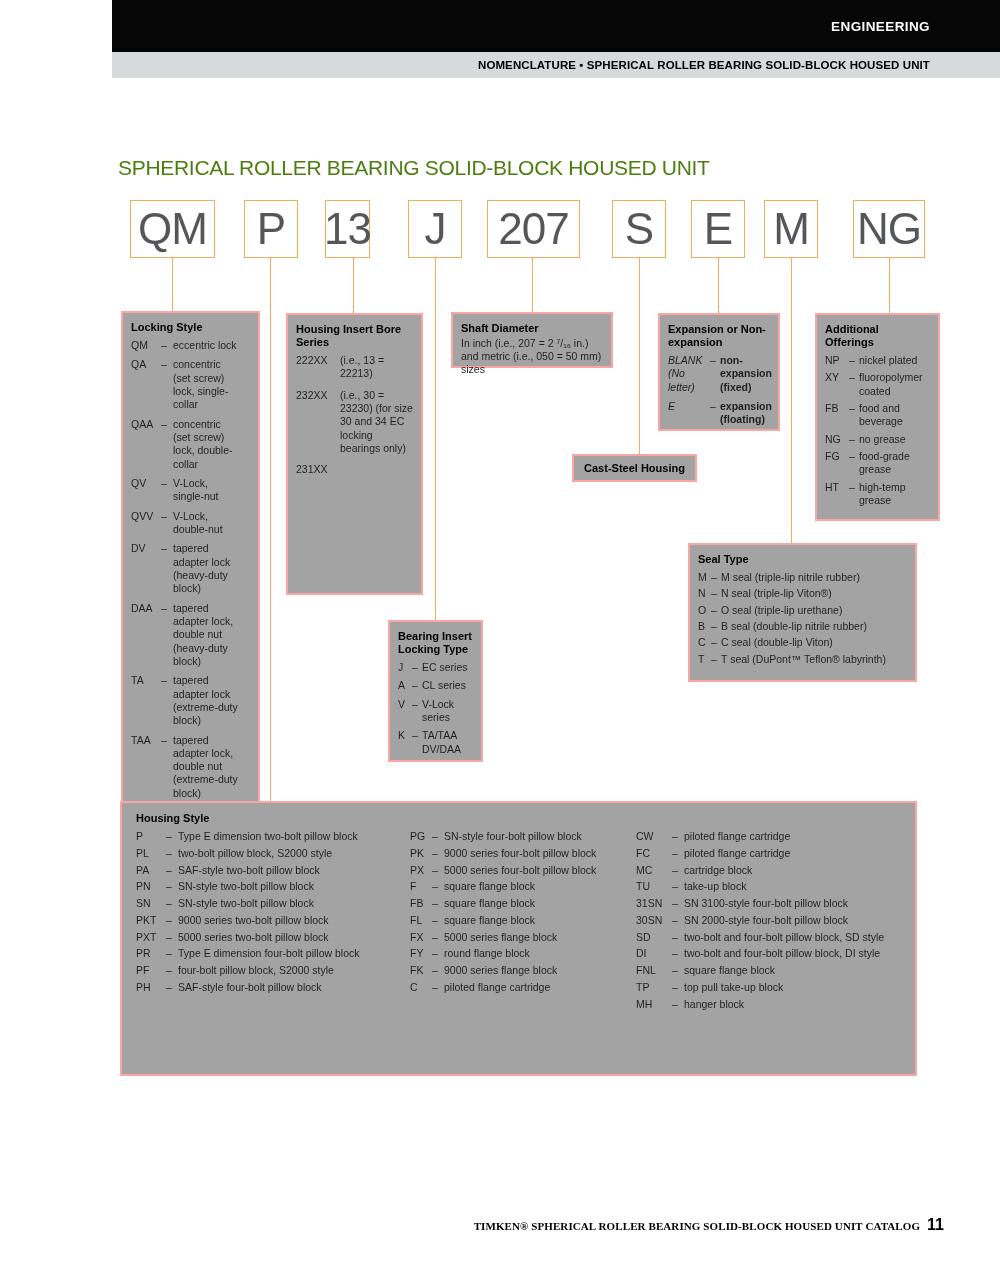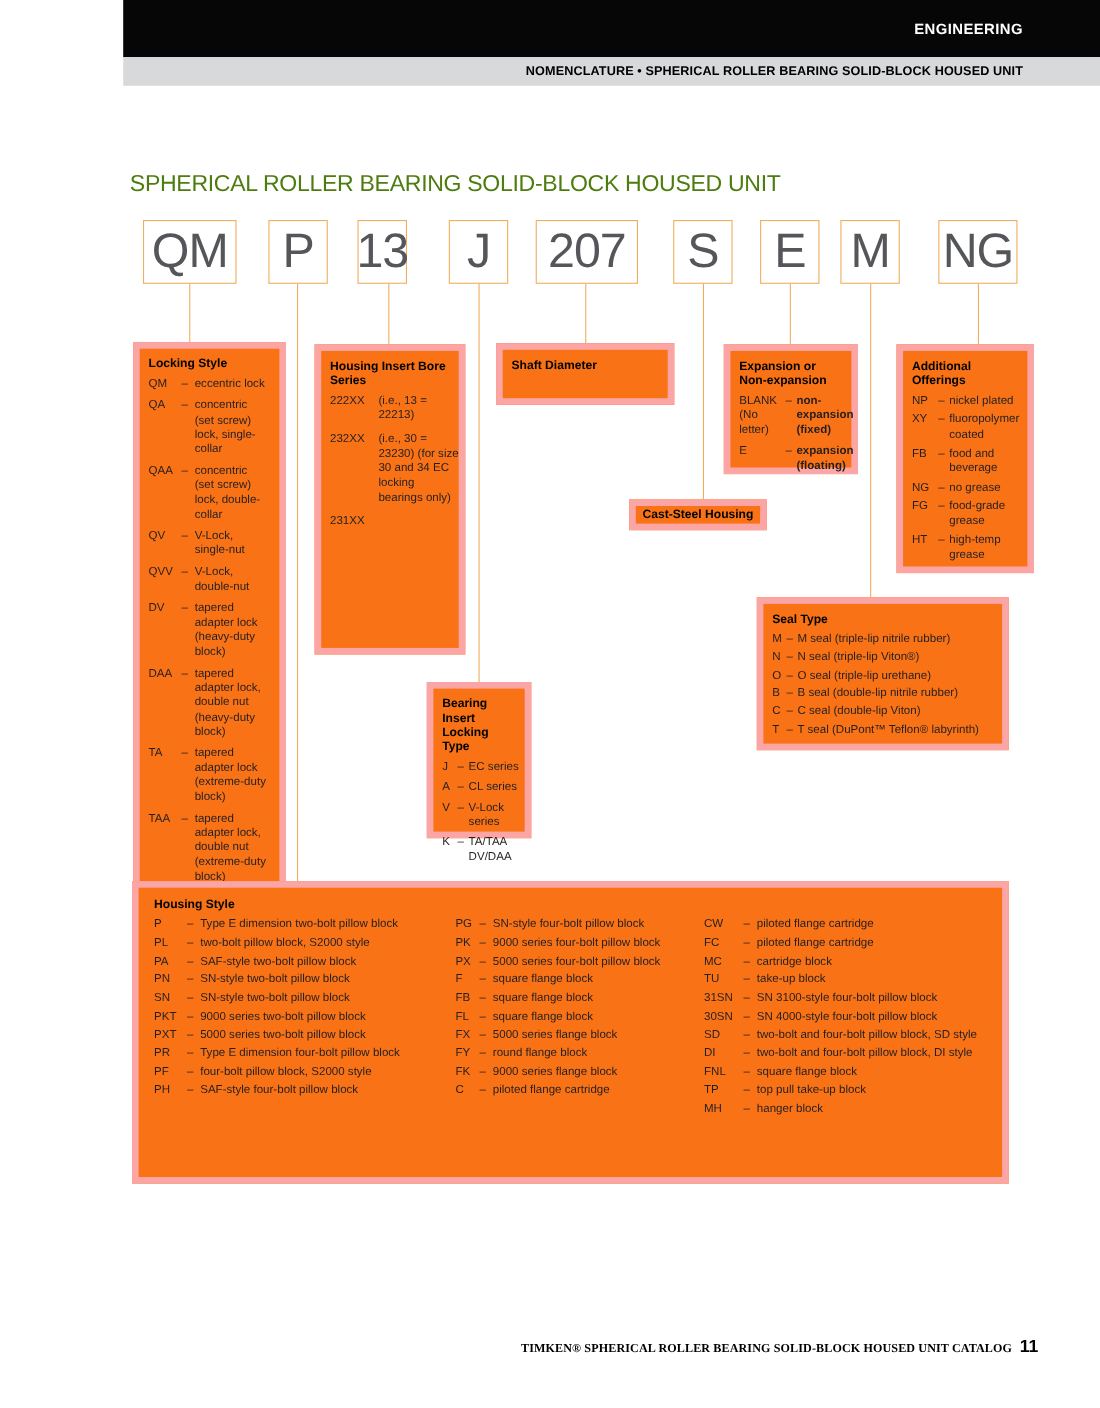--- a/index.html
+++ b/index.html
@@ -53,21 +53,21 @@
   .l-13 {left:353px;top:258px;height:55px;}
   .l-j  {left:435px;top:258px;height:362px;}
   .l-207{left:532px;top:258px;height:54px;}
   .l-s  {left:639px;top:258px;height:196px;}
   .l-e  {left:718px;top:258px;height:55px;}
   .l-m  {left:791px;top:258px;height:285px;}
   .l-ng {left:889px;top:258px;height:55px;}
 
   
   .descbox{
-    position:absolute;border:6px solid #fca5a5;background:#f97316;
+    position:absolute;border:2px solid #fca5a5;background:#a3a3a3;
     box-sizing:border-box;padding:8px 8px;
   }
   .box-title{font-weight:700;font-size:11px;line-height:1.18;color:#000;margin-bottom:5px;}
   .entry{display:flex;font-size:10.5px;line-height:1.27;color:#231f20;}
   .entry .code{flex:none;}
   .entry .dash{flex:none;width:12px;}
   .entry .desc{flex:none;}
 
   .b-locking{left:121px;top:311px;width:139px;height:499px;}
   .b-locking .entry{margin-bottom:6px;}
@@ -78,21 +78,21 @@
   .b-bore .entry{margin-bottom:8px;}
   .b-bore .code{width:44px;}
   .b-bore .desc{width:73px;}
 
   .b-shaft{left:451px;top:312px;width:162px;height:56px;}
   .b-shaft .box-title{margin-bottom:2px;}
   .b-shaft .body{font-size:10.5px;line-height:1.25;}
 
   .b-exp{left:658px;top:313px;width:122px;height:118px;}
   .b-exp .entry{margin-bottom:6px;}
-  .b-exp .code{width:42px;}
+  .b-exp .code{width:42px;font-style:italic;}
   .b-exp .dash{width:10px;}
   .b-exp .desc{width:54px;font-weight:bold;}
 
   .b-add{left:815px;top:313px;width:125px;height:208px;}
   .b-add .entry{margin-bottom:4px;}
   .b-add .code{width:24px;}
   .b-add .dash{width:10px;}
   .b-add .desc{width:75px;}
 
   .b-cast{left:572px;top:454px;width:125px;height:28px;padding:0;
@@ -265,20 +265,21 @@
         </div>
 
         <div class="entry">
           <span class="code">231XX</span>
         </div>
       </div>
   </div>
 
   <div class="descbox b-shaft">
     <div class="box-title">Shaft Diameter</div>
+    <div class="body">In inch (i.e., 207 = 2 ⁷/₁₆ in.) and metric (i.e., 050 = 50 mm) sizes</div>
   </div>
 
   <div class="descbox b-exp">
     <div class="box-title">Expansion or Non-expansion</div>
     <div>
 
         <div class="entry">
           <span class="code">BLANK (No letter)</span>
           <span class="dash">–</span>
           <span class="desc">non-expansion (fixed)</span>
@@ -567,21 +568,21 @@
 
         <div class="entry">
           <span class="code">31SN</span>
           <span class="dash">–</span>
           <span class="desc">SN 3100-style four-bolt pillow block</span>
         </div>
 
         <div class="entry">
           <span class="code">30SN</span>
           <span class="dash">–</span>
-          <span class="desc">SN 4000-style four-bolt pillow block</span>
+          <span class="desc">SN 2000-style four-bolt pillow block</span>
         </div>
 
         <div class="entry">
           <span class="code">SD</span>
           <span class="dash">–</span>
           <span class="desc">two-bolt and four-bolt pillow block, SD style</span>
         </div>
 
         <div class="entry">
           <span class="code">DI</span>

